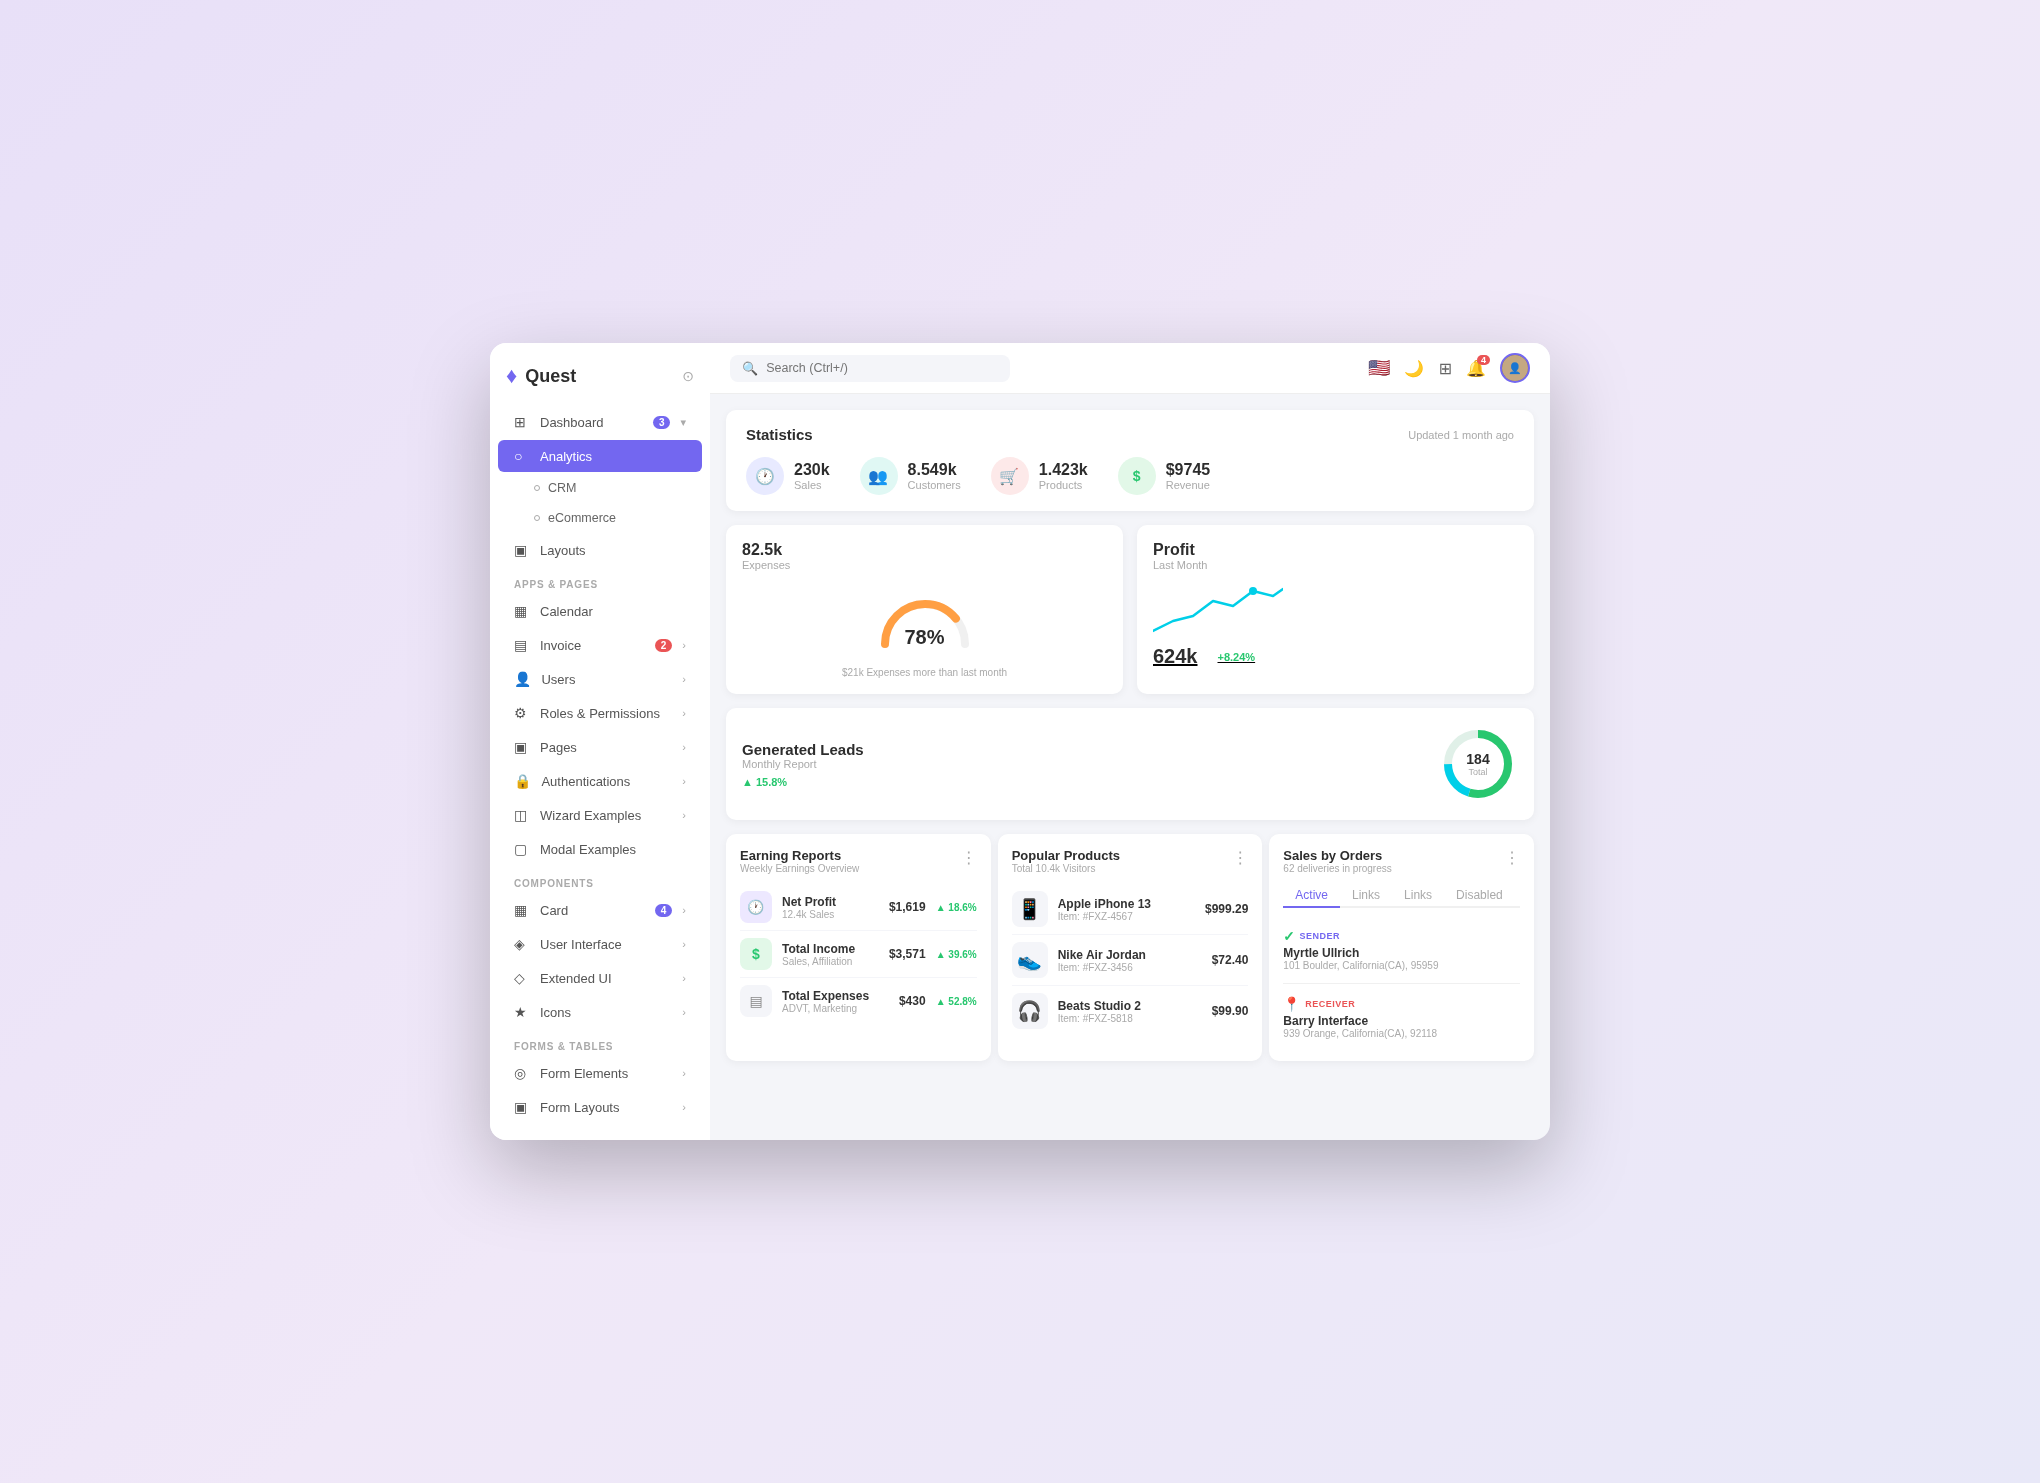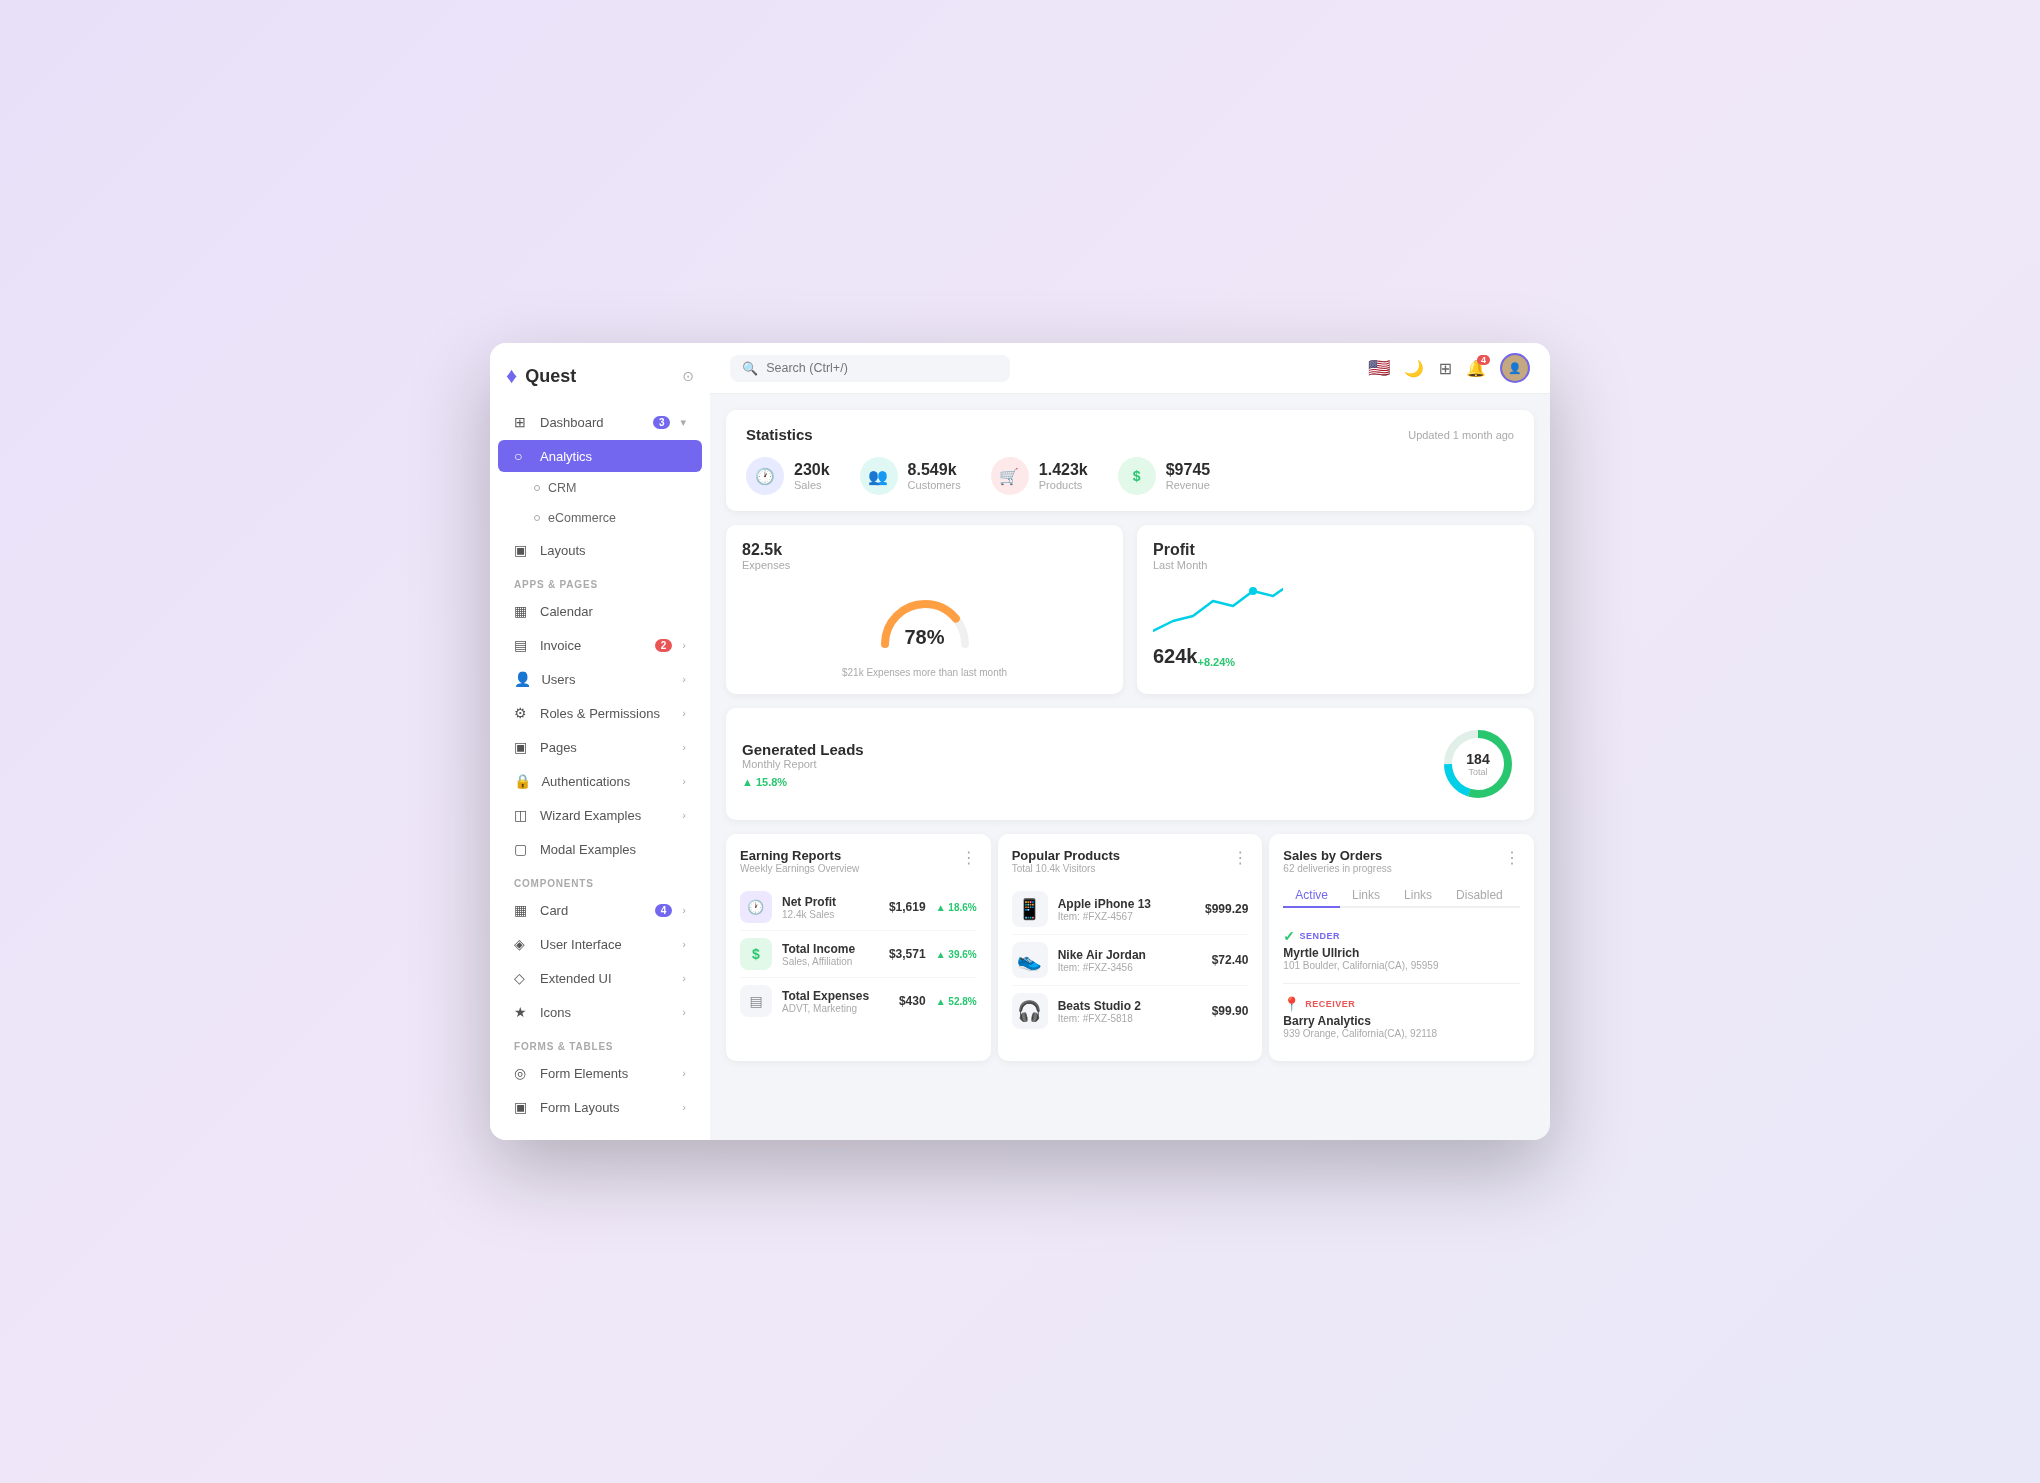--- a/index.html
+++ b/index.html
@@ -599,21 +599,21 @@
 
         <div class="mini-card">
           <div class="mini-card-title">Profit</div>
           <div class="mini-card-subtitle">Last Month</div>
           <div class="profit-chart">
             <svg width="130" height="60" viewBox="0 0 130 60">
               <polyline points="0,50 20,40 40,35 60,20 80,25 100,10 120,15 130,8" fill="none" stroke="#00cfe8" stroke-width="2.5" stroke-linecap="round" stroke-linejoin="round"></polyline>
               <circle cx="100" cy="10" r="4" fill="#00cfe8"></circle>
             </svg>
           </div>
-          <div style="display:flex;align-items:flex-end;gap:0;">
+          <div style="display:flex;align-items:center;gap:20px;text-decoration:underline;">
             <span class="profit-value">624k</span>
             <span class="profit-change">+8.24%</span>
           </div>
         </div>
       </div>
 
       <div class="leads-card">
         <div class="leads-left">
           <div class="leads-title">Generated Leads</div>
           <div class="leads-subtitle">Monthly Report</div>
@@ -742,21 +742,21 @@
             <div class="sender-addr">101 Boulder, California(CA), 95959</div>
           </div>
 
           <div class="divider"></div>
 
           <div class="receiver-block">
             <div class="receiver-label">
               <span style="color:#ea5455;font-size:14px;">📍</span>
               <span>RECEIVER</span>
             </div>
-            <div class="sender-name">Barry Analytics</div>
+            <div class="sender-name">Barry Interface</div>
             <div class="sender-addr">939 Orange, California(CA), 92118</div>
           </div>
         </div>
 
       </div>
     </div>
   </div>
 </div>
 
 </body></html>

